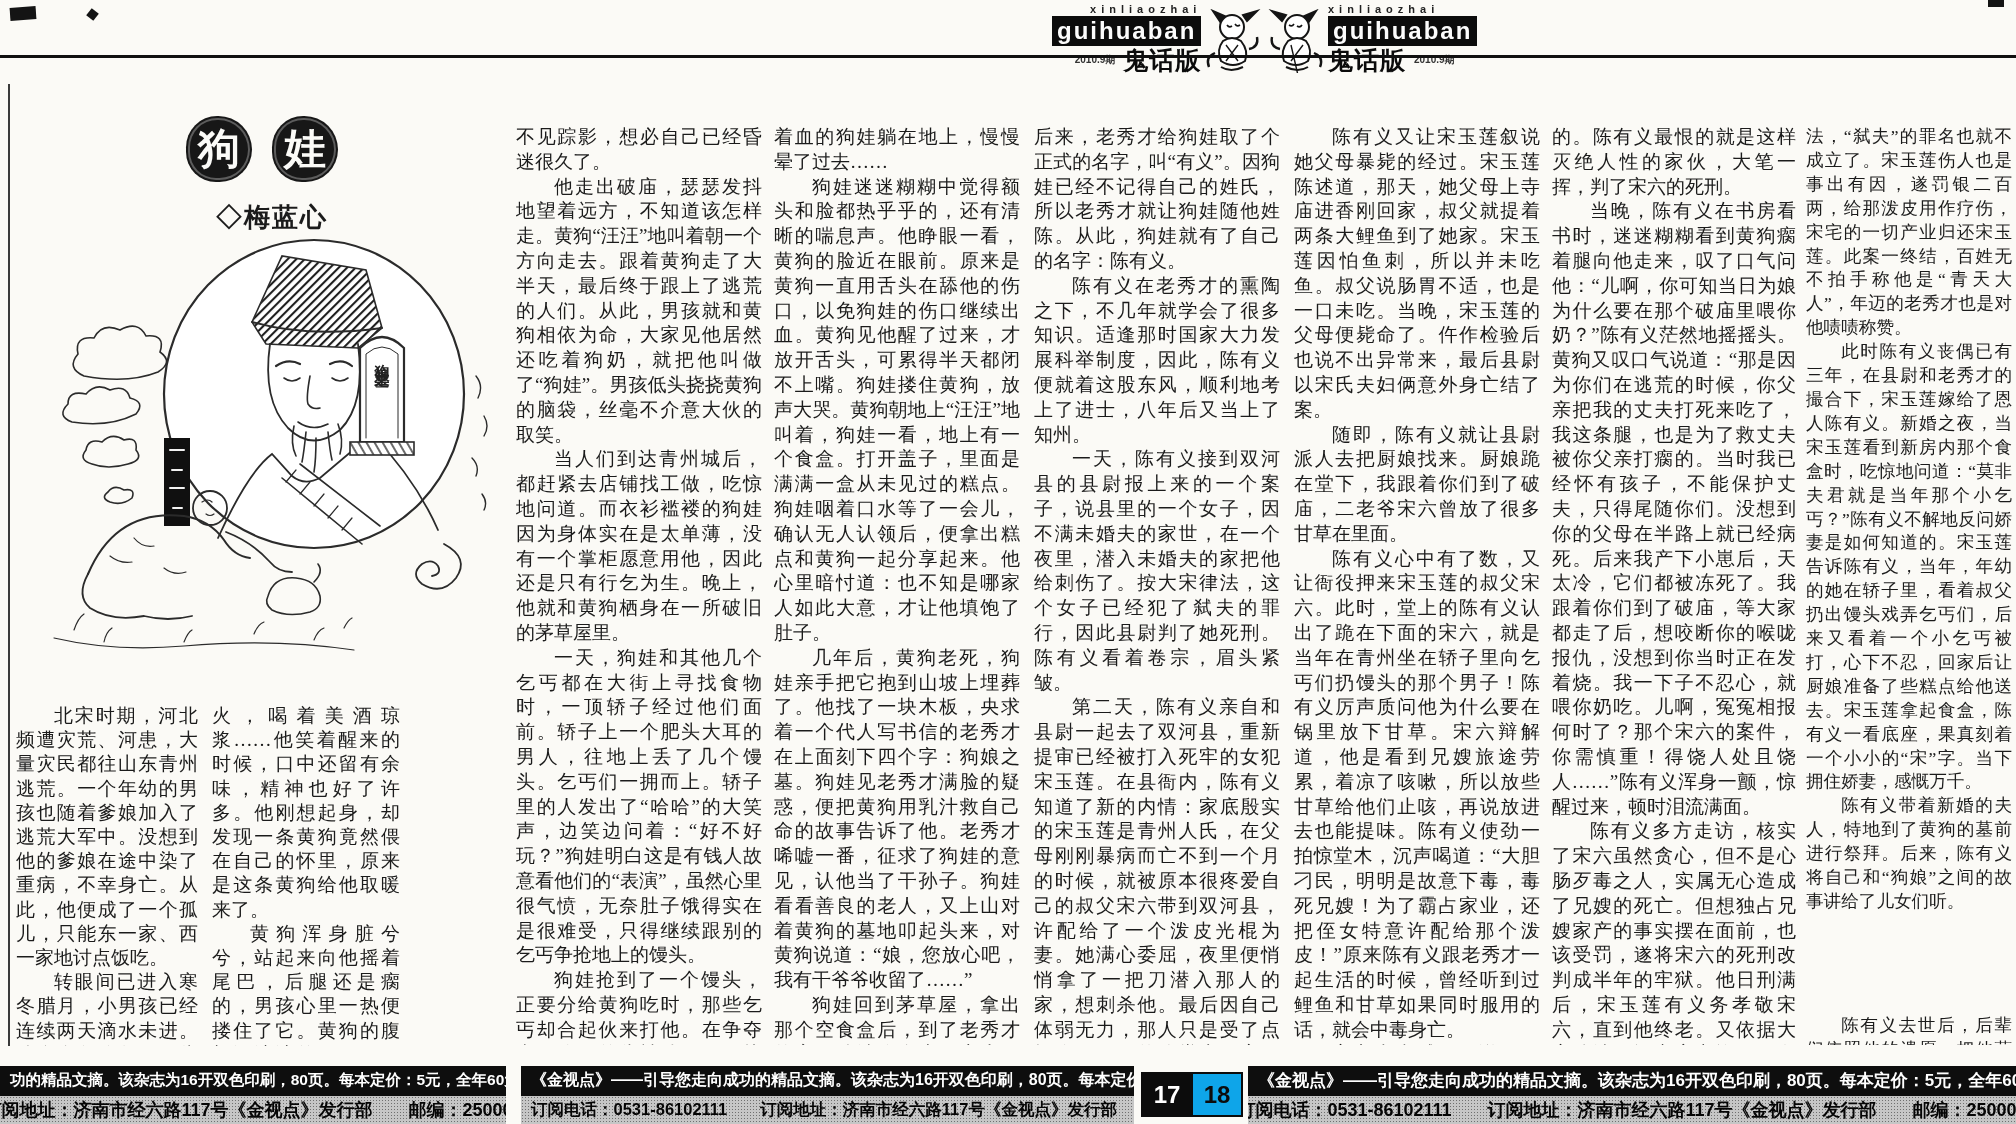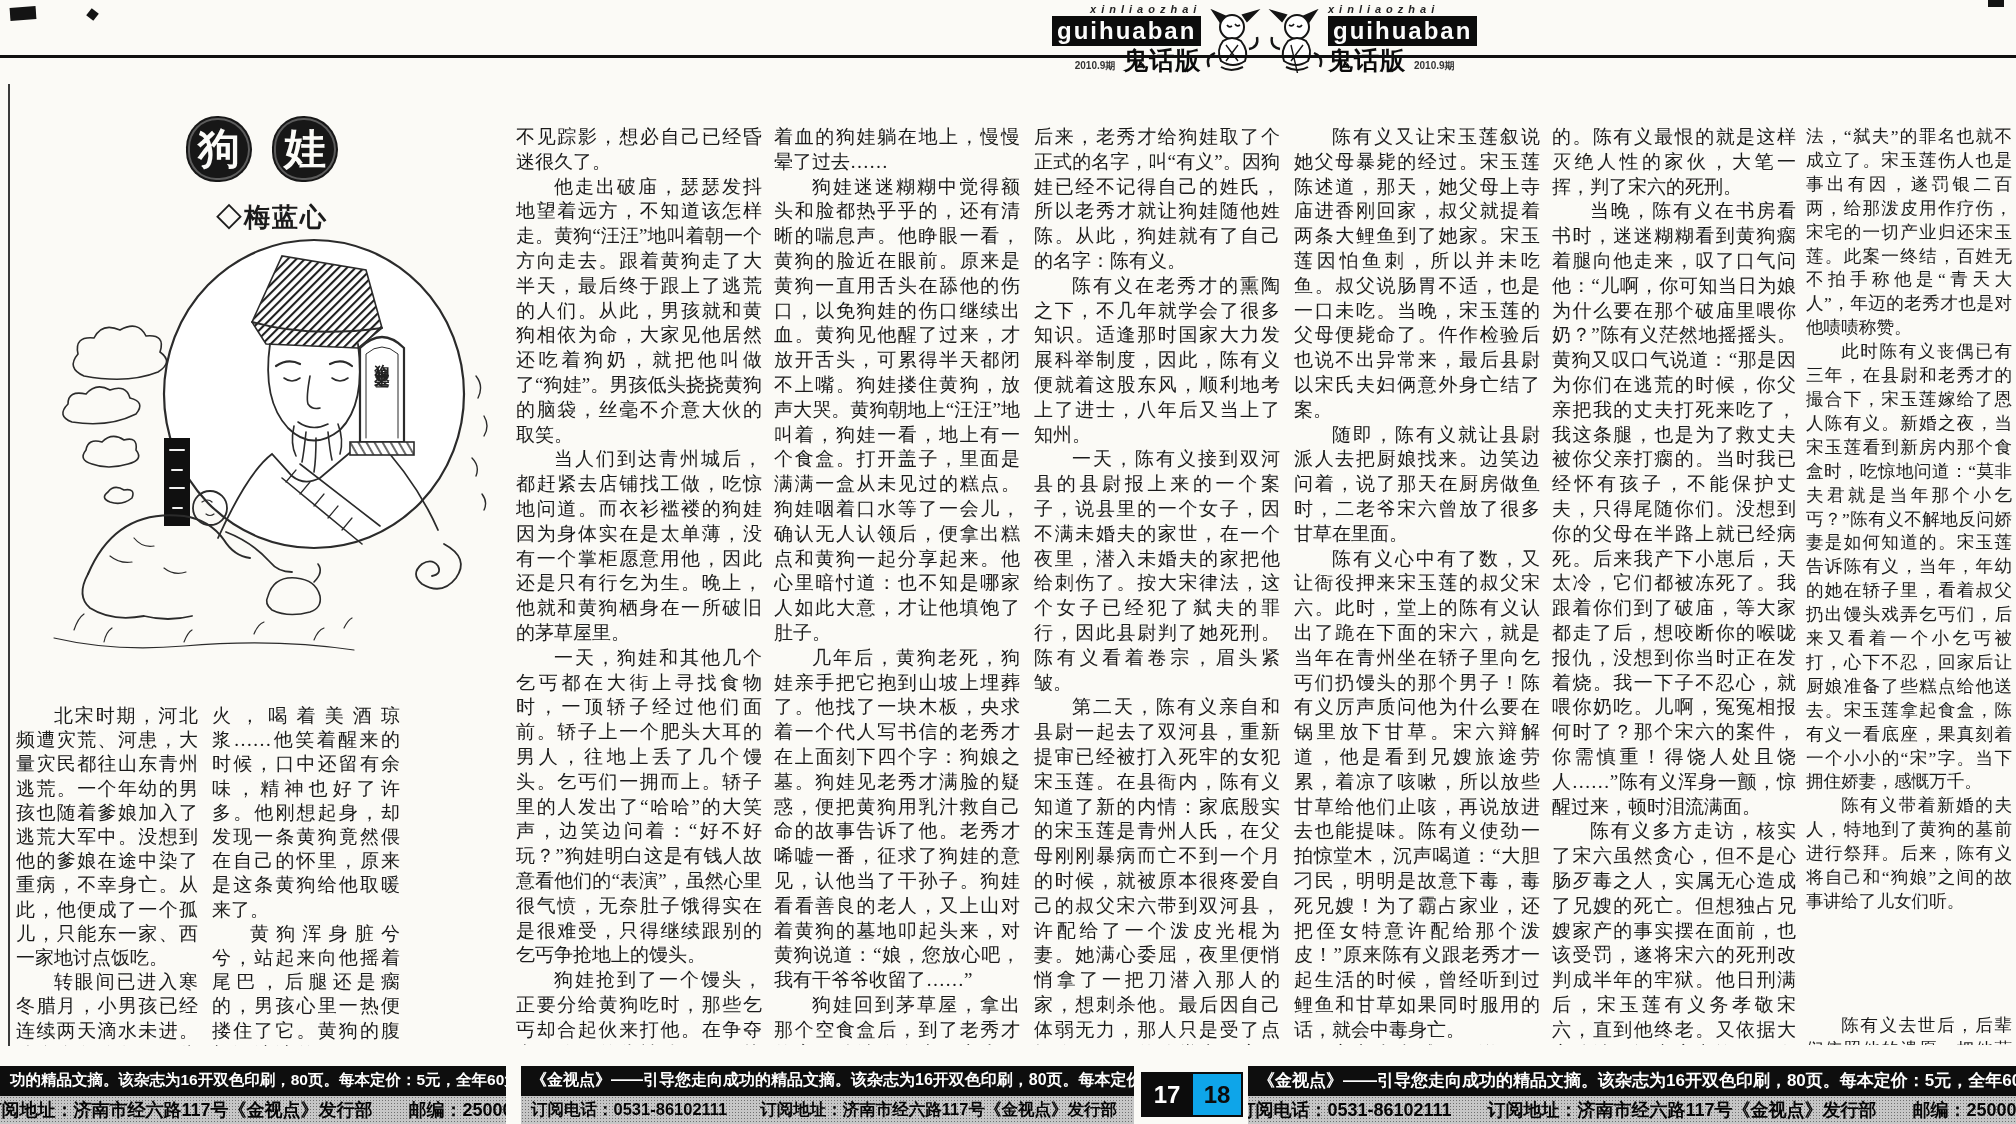--- a/index.html
+++ b/index.html
@@ -11,24 +11,24 @@
   #art2{left:88px;top:10px;width:9px;height:9px;transform:rotate(38deg);}
   #art3{left:1988px;top:0;width:16px;height:7px;}
   
   #header-rule{position:absolute;left:0;top:55px;width:2016px;height:3px;background:#101010;}
   .logo{position:absolute;top:3px;display:flex;align-items:flex-end;gap:2px;}
   #logo-left{left:1052px;}
   #logo-right{left:1268px;}
   .logo-textcol{display:flex;flex-direction:column;align-items:flex-end;}
   .logo-textcol.ltr{align-items:flex-start;}
   .logo-small{font-family:"Liberation Sans",sans-serif;font-size:11px;font-weight:bold;
-              letter-spacing:5px;color:#222;line-height:13px;font-style:italic;}
+              letter-spacing:5px;color:#222;line-height:13px;}
   .logo-box{background:#0c0c0c;color:#fcfcfc;font-family:"Liberation Sans",sans-serif;
             font-size:24px;font-weight:bold;letter-spacing:2px;line-height:30px;padding:0 5px;}
-  .logo-bottom{display:flex;align-items:flex-end;gap:8px;margin-top:1px;}
+  .logo-bottom{display:flex;align-items:center;gap:8px;margin-top:1px;}
   .logo-issue{font-family:"Liberation Sans",sans-serif;font-size:10px;font-weight:bold;color:#333;}
   .logo-edition{font-family:"Liberation Sans",sans-serif;font-size:25px;font-weight:900;
                 color:#0b0b0b;letter-spacing:1px;line-height:26px;}
   .logo-char{width:58px;height:64px;}
   
   #page-border-left{position:absolute;left:8px;top:84px;width:2px;height:962px;background:#3a3a3a;}
   
   #story-title{position:absolute;left:188px;top:118px;display:flex;gap:24px;}
   .tchar{display:inline-flex;align-items:center;justify-content:center;width:62px;height:62px;
          border-radius:48% 52% 50% 46%;background:#171717;color:#fbfbf8;
@@ -213,21 +213,21 @@
     <p class="para indent">狗娃回到茅草屋，拿出那个空食盒后，到了老秀才的家。他洗净身上，穿上了老秀才给他的旧衣衫，满心欢喜。</p>
   </div>
 <div class="col" id="colC">
     <p class="para">后来，老秀才给狗娃取了个正式的名字，叫“有义”。因狗娃已经不记得自己的姓氏，所以老秀才就让狗娃随他姓陈。从此，狗娃就有了自己的名字：陈有义。</p>
     <p class="para indent">陈有义在老秀才的熏陶之下，不几年就学会了很多知识。适逢那时国家大力发展科举制度，因此，陈有义便就着这股东风，顺利地考上了进士，八年后又当上了知州。</p>
     <p class="para indent">一天，陈有义接到双河县的县尉报上来的一个案子，说县里的一个女子，因不满未婚夫的家世，在一个夜里，潜入未婚夫的家把他给刺伤了。按大宋律法，这个女子已经犯了弑夫的罪行，因此县尉判了她死刑。陈有义看着卷宗，眉头紧皱。</p>
     <p class="para indent">第二天，陈有义亲自和县尉一起去了双河县，重新提审已经被打入死牢的女犯宋玉莲。在县衙内，陈有义知道了新的内情：家底殷实的宋玉莲是青州人氏，在父母刚刚暴病而亡不到一个月的时候，就被原本很疼爱自己的叔父宋六带到双河县，许配给了一个泼皮光棍为妻。她满心委屈，夜里便悄悄拿了一把刀潜入那人的家，想刺杀他。最后因自己体弱无力，那人只是受了点轻伤。县衙的公堂上，宋玉莲满眼凄楚地哀求陈有义为她伸冤。</p>
   </div>
 <div class="col" id="colD">
     <p class="para indent">陈有义又让宋玉莲叙说她父母暴毙的经过。宋玉莲陈述道，那天，她父母上寺庙进香刚回家，叔父就提着两条大鲤鱼到了她家。宋玉莲因怕鱼刺，所以并未吃鱼。叔父说肠胃不适，也是一口未吃。当晚，宋玉莲的父母便毙命了。仵作检验后也说不出异常来，最后县尉以宋氏夫妇俩意外身亡结了案。</p>
-    <p class="para indent">随即，陈有义就让县尉派人去把厨娘找来。边笑边问着，说了那天在厨房做鱼时，二老爷宋六曾放了很多甘草在里面。</p>
+    <p class="para indent">随即，陈有义就让县尉派人去把厨娘找来。厨娘跪在堂下，我跟着你们到了破庙，二老爷宋六曾放了很多甘草在里面。</p>
     <p class="para indent">陈有义心中有了数，又让衙役押来宋玉莲的叔父宋六。此时，堂上的陈有义认出了跪在下面的宋六，就是当年在青州坐在轿子里向乞丐们扔馒头的那个男子！陈有义厉声质问他为什么要在锅里放下甘草。宋六辩解道，他是看到兄嫂旅途劳累，着凉了咳嗽，所以放些甘草给他们止咳，再说放进去也能提味。陈有义使劲一拍惊堂木，沉声喝道：“大胆刁民，明明是故意下毒，毒死兄嫂！为了霸占家业，还把侄女特意许配给那个泼皮！”原来陈有义跟老秀才一起生活的时候，曾经听到过鲤鱼和甘草如果同时服用的话，就会中毒身亡。</p>
     <p class="para indent">宋六大声喊冤，说只是见兄嫂暴毙后，才想到随便打发侄女，自己好霸占兄嫂家产</p>
   </div>
 <div class="col" id="colE">
     <p class="para">的。陈有义最恨的就是这样灭绝人性的家伙，大笔一挥，判了宋六的死刑。</p>
     <p class="para indent">当晚，陈有义在书房看书时，迷迷糊糊看到黄狗瘸着腿向他走来，叹了口气问他：“儿啊，你可知当日为娘为什么要在那个破庙里喂你奶？”陈有义茫然地摇摇头。黄狗又叹口气说道：“那是因为你们在逃荒的时候，你父亲把我的丈夫打死来吃了，我这条腿，也是为了救丈夫被你父亲打瘸的。当时我已经怀有孩子，不能保护丈夫，只得尾随你们。没想到你的父母在半路上就已经病死。后来我产下小崽后，天太冷，它们都被冻死了。我跟着你们到了破庙，等大家都走了后，想咬断你的喉咙报仇，没想到你当时正在发着烧。我一下子不忍心，就喂你奶吃。儿啊，冤冤相报何时了？那个宋六的案件，你需慎重！得饶人处且饶人……”陈有义浑身一颤，惊醒过来，顿时泪流满面。</p>
     <p class="para indent">陈有义多方走访，核实了宋六虽然贪心，但不是心肠歹毒之人，实属无心造成了兄嫂的死亡。但想独占兄嫂家产的事实摆在面前，也该受罚，遂将宋六的死刑改判成半年的牢狱。他日刑满后，宋玉莲有义务孝敬宋六，直到他终老。又依据大宋律法，认定宋六许配侄女的时候，宋玉莲尚在守孝期，因此这桩婚事根本不合</p>
   </div>
 <div class="col" id="colF">
     <p class="para">法，“弑夫”的罪名也就不成立了。宋玉莲伤人也是事出有因，遂罚银二百两，给那泼皮用作疗伤，宋宅的一切产业归还宋玉莲。此案一终结，百姓无不拍手称他是“青天大人”，年迈的老秀才也是对他啧啧称赞。</p>

